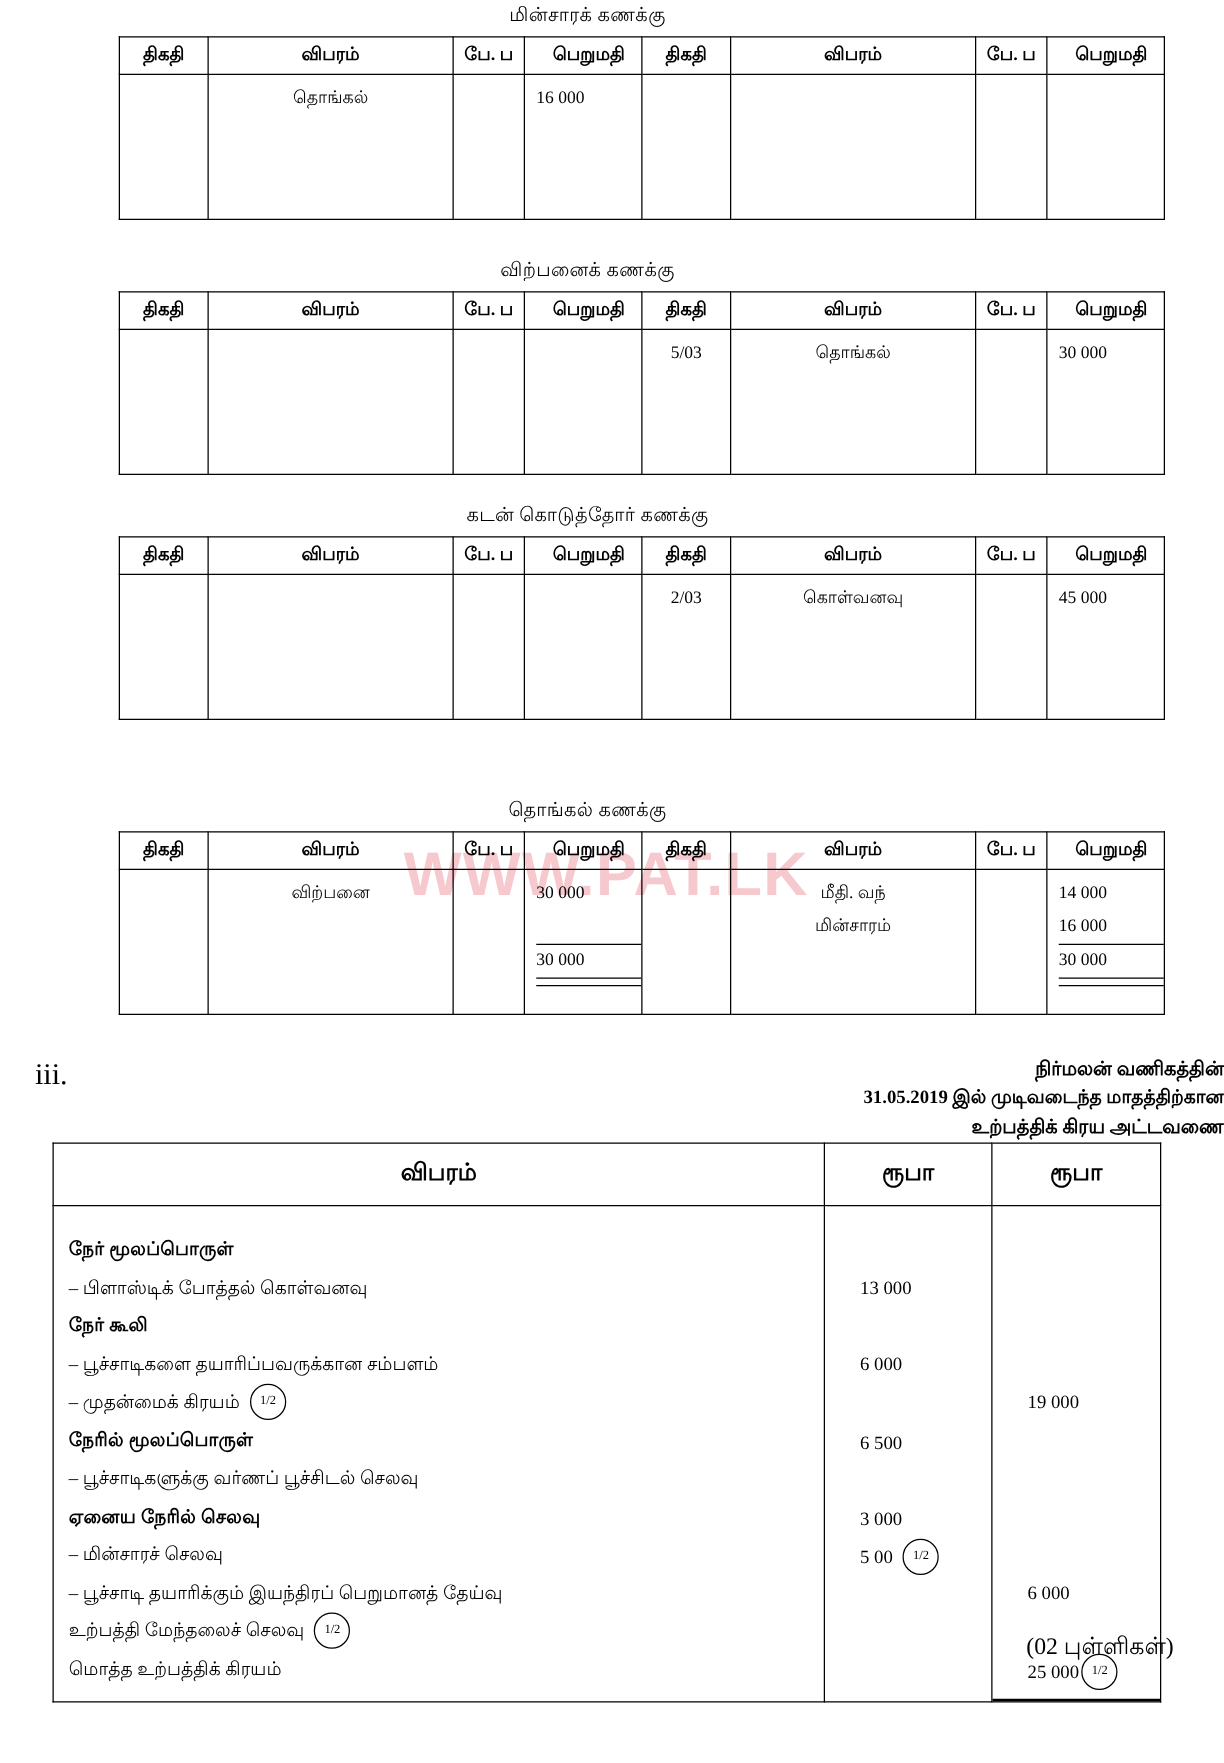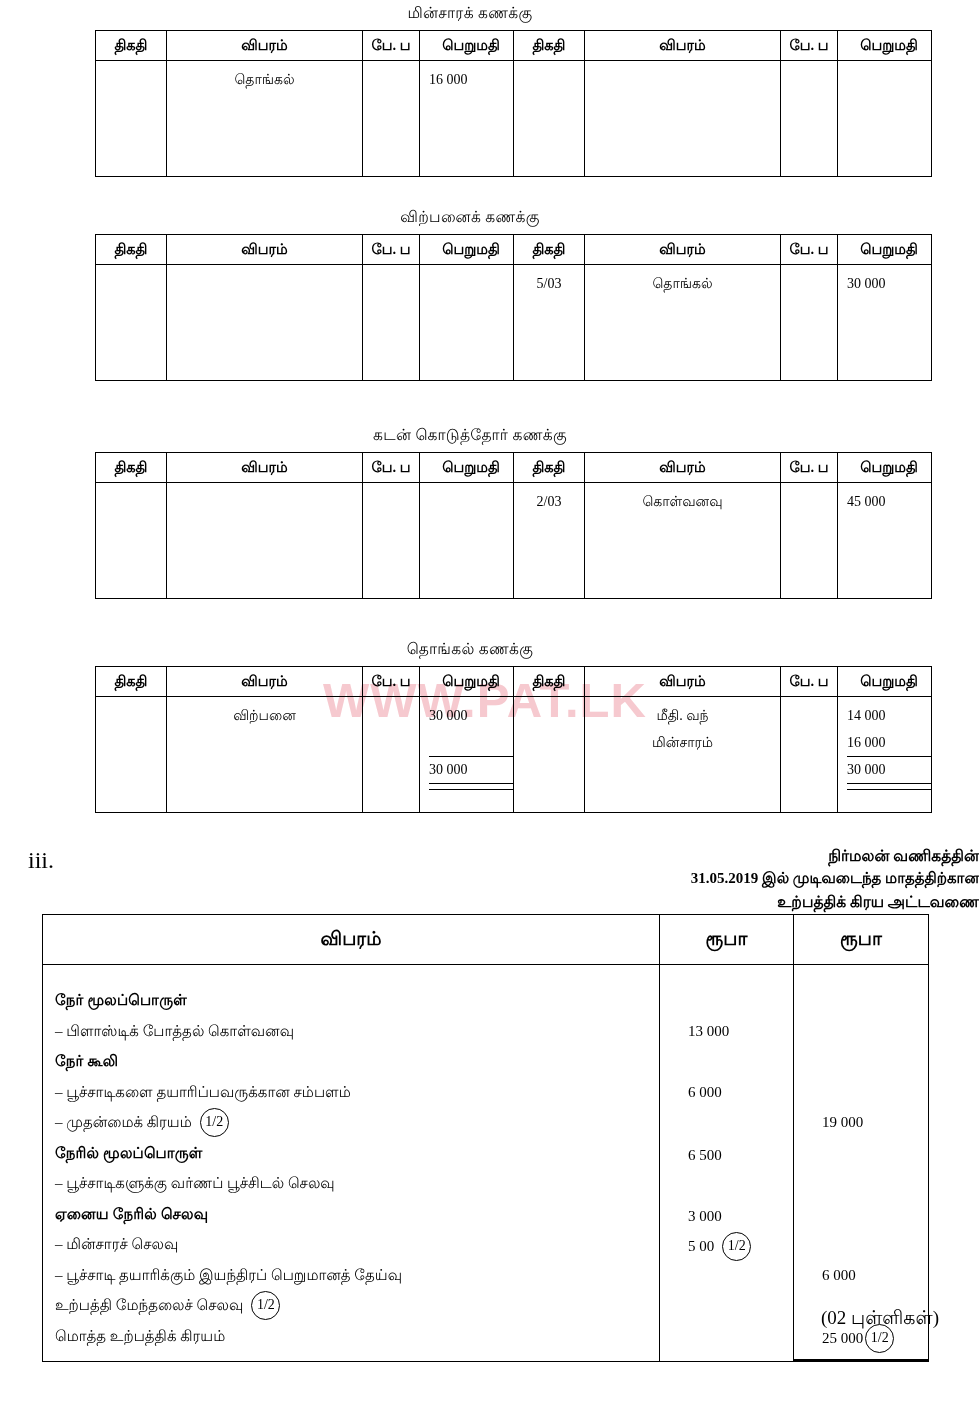--- a/index.html
+++ b/index.html
@@ -170,21 +170,21 @@
 
   
   .half {
     display: inline-block;
     border: 1.4px solid #000;
     border-radius: 50%;
     width: 27px;
     height: 27px;
     line-height: 25px;
     text-align: center;
-    font-size: 14px;
+    font-size: 10px;
     font-family: "Liberation Serif", serif;
     vertical-align: middle;
     margin-left: 8px;
     position: relative;
     top: -1px;
   }
   .half.tight { margin-left: 2px; }
 
   
   .rule-top   { border-top: 2px solid #000; }
@@ -269,21 +269,21 @@
         </td>
         <td class="c-pp"></td>
         <td class="c-amt">
           <span class="amt-line">30 000</span>
         </td>
       </tr>
     </tbody>
   </table>
 </div>
 
-<div class="ledger-block" style="top:426px;">
+<div class="ledger-block" style="top:404px;">
   <div class="ledger-title">கடன் கொடுத்தோர் கணக்கு</div>
   <table class="ledger">
     <thead>
       <tr>
         <th class="c-date">திகதி</th>
         <th class="c-desc">விபரம்</th>
         <th class="c-pp">பே. ப</th>
         <th class="c-amt" style="text-align:center">பெறுமதி</th>
         <th class="c-date">திகதி</th>
         <th class="c-desc">விபரம்</th>

